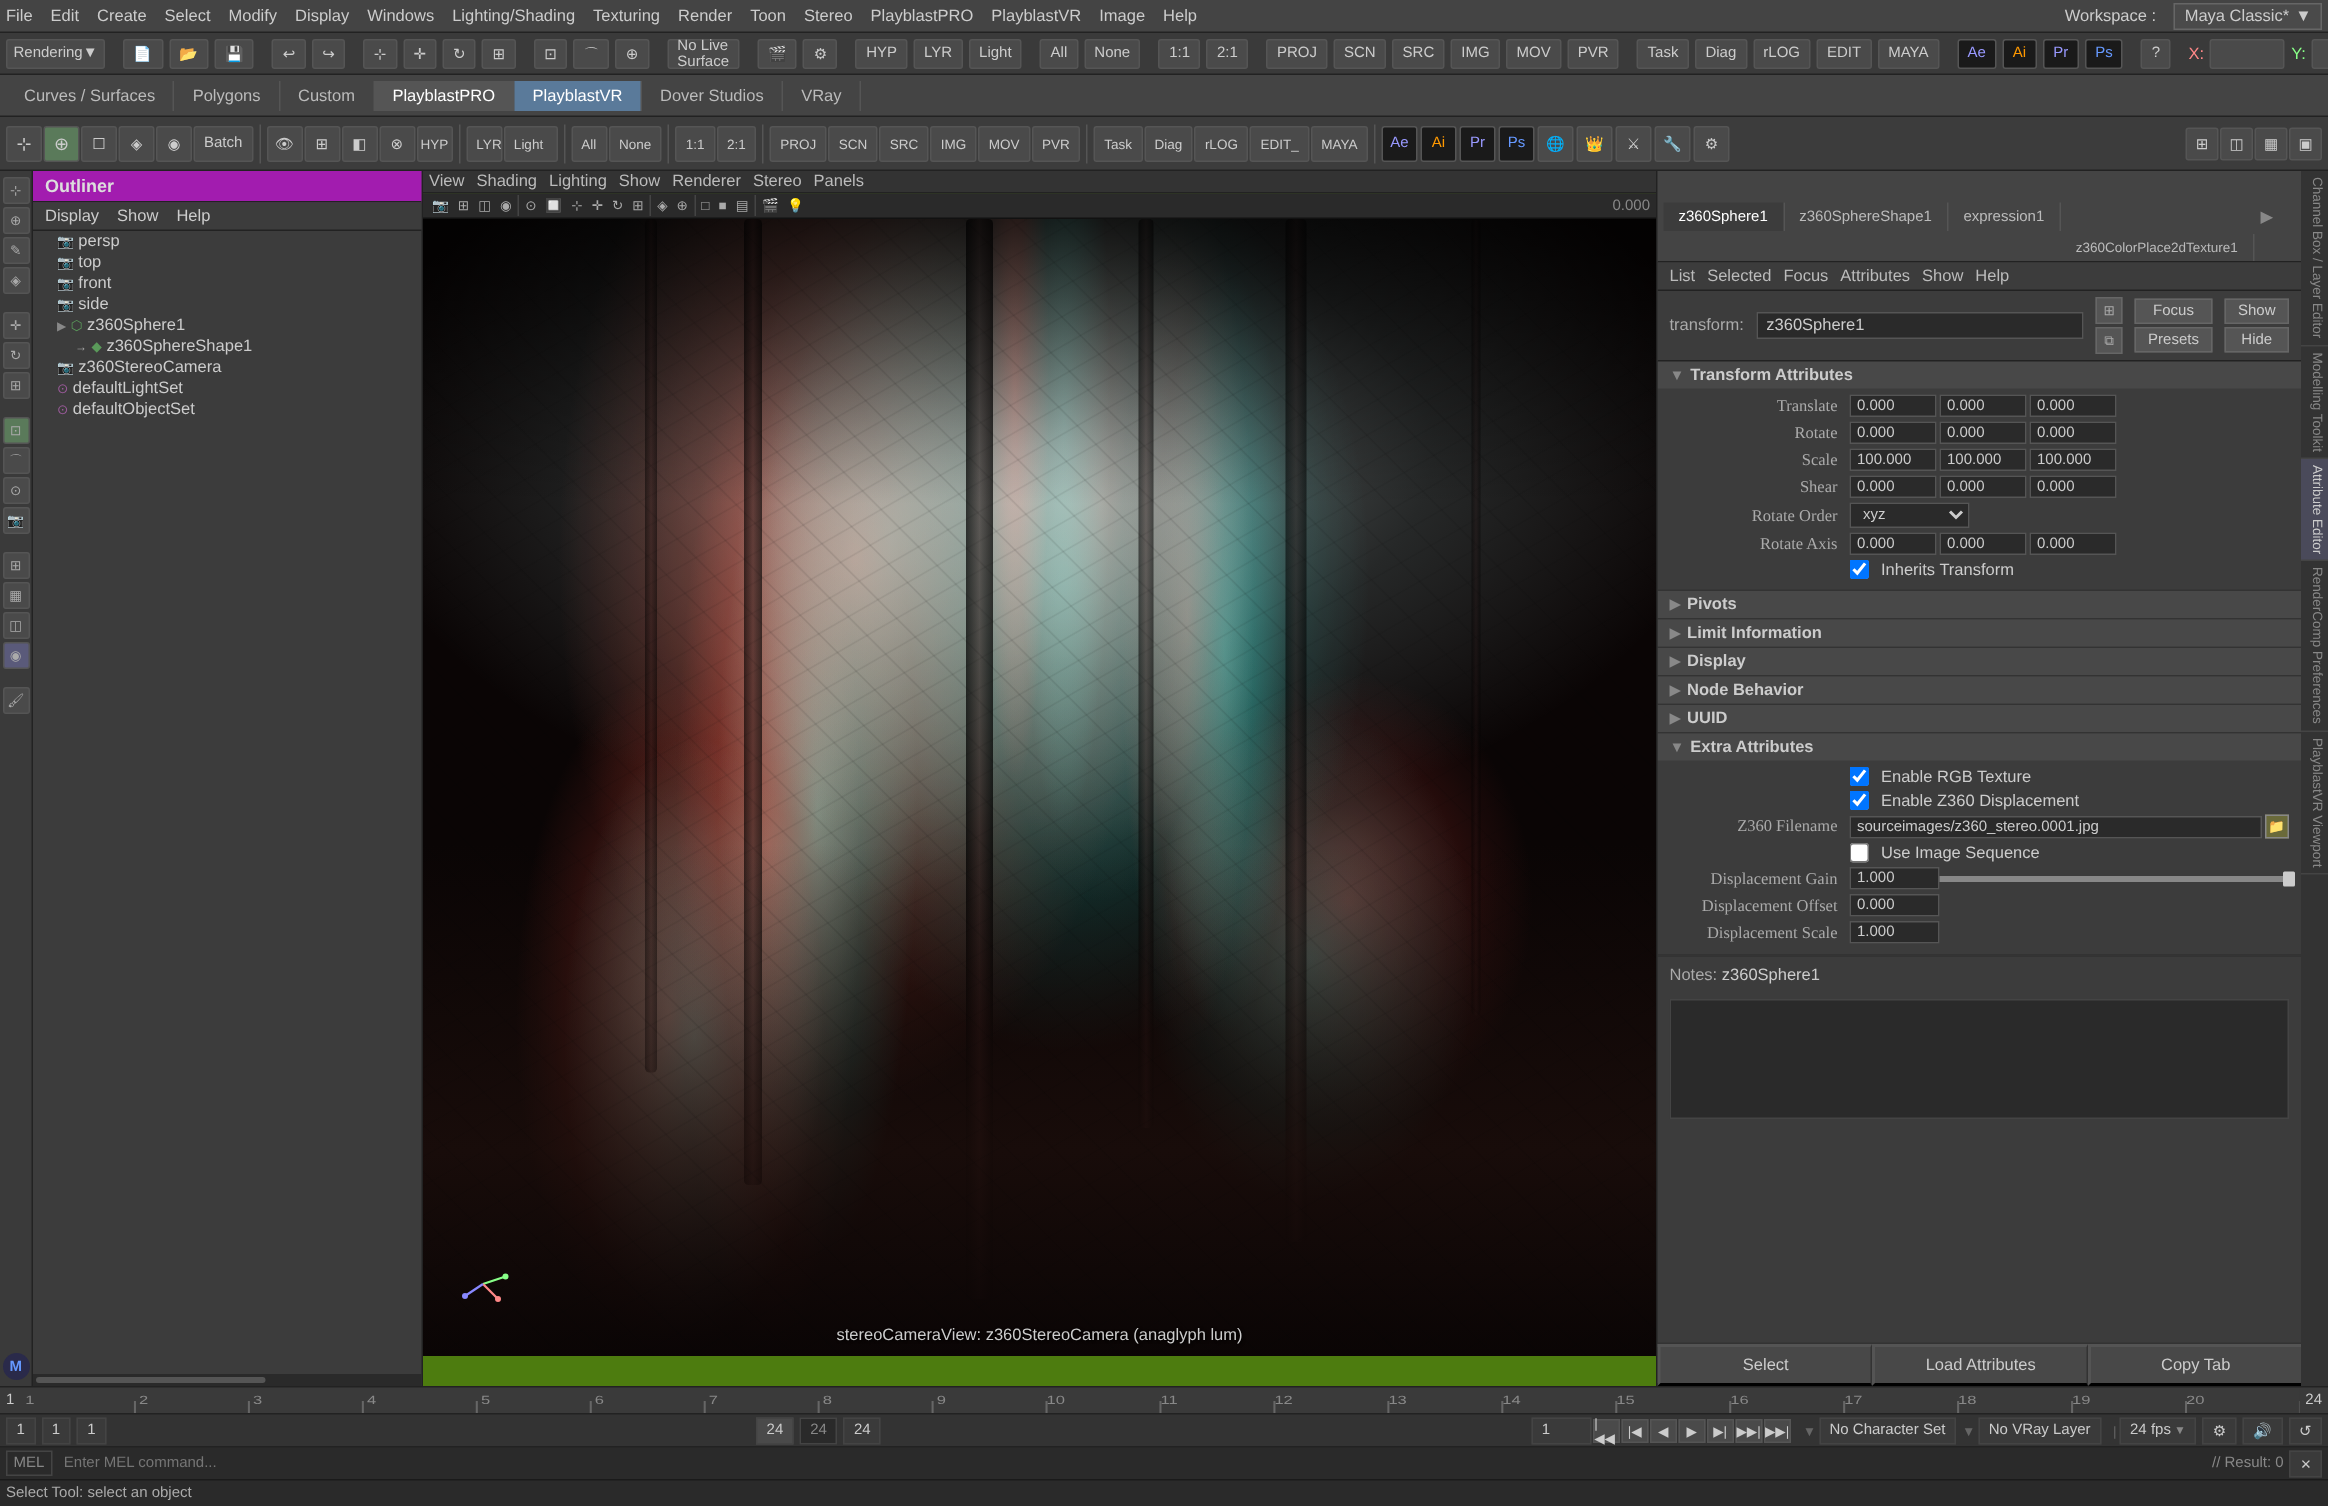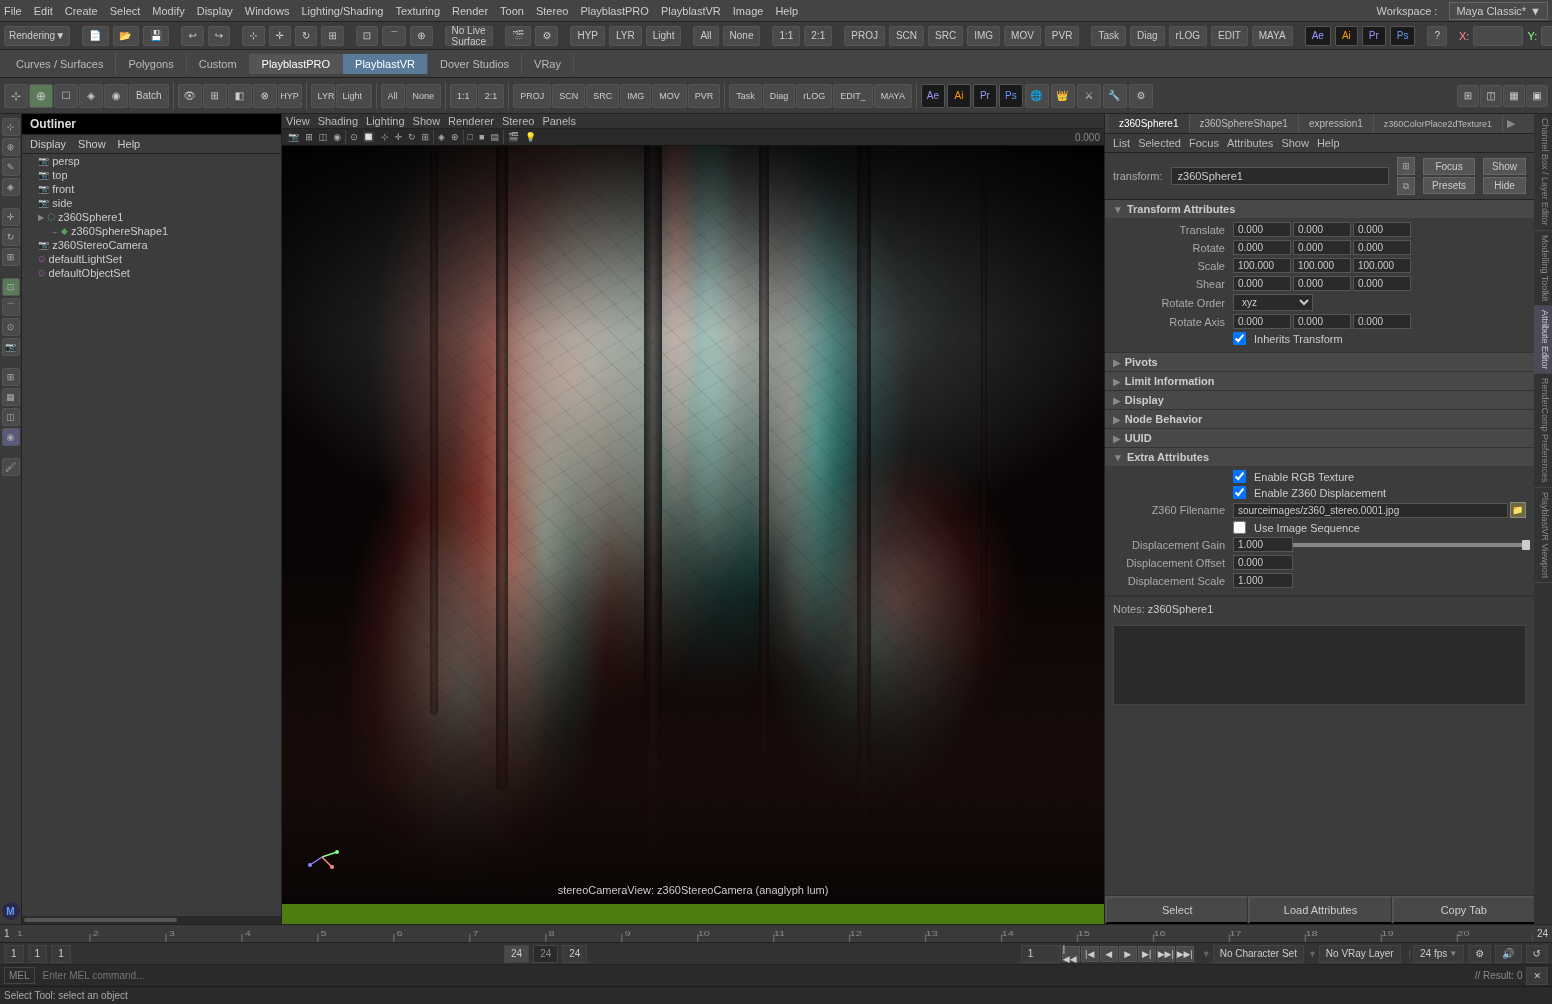--- a/index.html
+++ b/index.html
@@ -16,21 +16,21 @@
     .toolbar-dropdown { display: flex; align-items: center; background: #4a4a4a; border: 1px solid #555; border-radius: 2px; padding: 2px 4px; cursor: pointer; height: 20px; font-size: 10px; }
     
     
     #tabs-row { display: flex; align-items: center; background: #444; height: 28px; padding: 0 4px; gap: 0; border-bottom: 1px solid #222; }
     .tab-item { padding: 4px 12px; color: #bbb; cursor: pointer; font-size: 11px; border-right: 1px solid #555; }
     .tab-item:hover, .tab-item.active { background: #555; color: #fff; }
     .left-icon { width: 18px; height: 18px; background: #4a4a4a; border: 1px solid #555; border-radius: 2px; display: flex; align-items: center; justify-content: center; cursor: pointer; font-size: 9px; color: #aaa; }
     
     
     #outliner { width: 260px; background: #3c3c3c; border-right: 1px solid #222; display: flex; flex-direction: column; }
-    #outliner-title { background: #000000; padding: 3px 8px; font-size: 12px; font-weight: bold; color: #ddd; border-bottom: 1px solid #222; }
+    #outliner-title { background: #a21caf; padding: 3px 8px; font-size: 12px; font-weight: bold; color: #ddd; border-bottom: 1px solid #222; }
     #outliner-menu { display: flex; gap: 12px; padding: 3px 8px; background: #3c3c3c; border-bottom: 1px solid #222; font-size: 11px; }
     #outliner-menu span { cursor: pointer; color: #ccc; }
     #outliner-search { padding: 3px 6px; background: #3c3c3c; border-bottom: 1px solid #222; }
     #outliner-search input { width: 100%; background: #2a2a2a; border: 1px solid #555; color: #ccc; padding: 2px 4px; font-size: 11px; }
     .outliner-item { display: flex; align-items: center; padding: 1px 4px; cursor: pointer; gap: 3px; }
     .outliner-item-indent1 { padding-left: 16px; }
     .outliner-item-indent2 { padding-left: 28px; }
     .outliner-icon { font-size: 9px; color: #888; }
     .outliner-label { color: #ccc; font-size: 11px; }
     
@@ -54,21 +54,21 @@
     .transform-name { background: #2a2a2a; border: 1px solid #555; color: #ccc; padding: 2px 8px; font-size: 11px; flex: 1; }
     .icon-btn-sm { width: 18px; height: 18px; background: #555; border: 1px solid #666; color: #aaa; display: flex; align-items: center; justify-content: center; cursor: pointer; font-size: 9px; }
     
     
     .attr-section { border-bottom: 1px solid #333; }
     .attr-section-header { display: flex; align-items: center; background: #484848; padding: 3px 8px; cursor: pointer; gap: 4px; }
     .section-arrow { color: #888; font-size: 10px; }
     .section-title { color: #ccc; font-size: 11px; font-weight: bold; }
     .attr-section-body { padding: 4px 8px; }
     .attr-row { display: flex; align-items: center; margin-bottom: 3px; }
-    .attr-label { width: 120px; text-align: right; color: #aaa; font-size: 11px; padding-right: 8px; flex-shrink: 0; }
+    .attr-label { width: 120px; text-align: right; color: #aaa; font-size: 11px; padding-right: 8px; flex-shrink: 0; font-family: Liberation Serif, serif; }
     .attr-value { background: #2a2a2a; border: 1px solid #555; color: #ccc; padding: 1px 4px; font-size: 10px; width: 60px; }
     .attr-value-wide { background: #2a2a2a; border: 1px solid #555; color: #ccc; padding: 1px 4px; font-size: 10px; flex: 1; }
     .attr-dropdown { background: #2a2a2a; border: 1px solid #555; color: #ccc; padding: 1px 4px; font-size: 10px; width: 80px; }
     .attr-checkbox { margin-right: 4px; }
     .checkbox-row { display: flex; align-items: center; gap: 4px; margin-bottom: 3px; padding-left: 120px; }
     .slider-container { flex: 1; display: flex; align-items: center; gap: 4px; }
     .slider-track { flex: 1; height: 4px; background: #555; position: relative; }
     .slider-fill { height: 100%; background: #888; }
     .slider-handle { width: 8px; height: 10px; background: #ccc; position: absolute; top: -3px; border-radius: 1px; }
     
@@ -485,21 +485,21 @@
       </div>
     </div>
   </div>
 
   <div id="attr-editor">
 
     <div id="attr-tabs">
       <div class="attr-tab active">z360Sphere1</div>
       <div class="attr-tab">z360SphereShape1</div>
       <div class="attr-tab">expression1</div>
-      <div class="attr-tab" style="font-size:9px;">z360ColorPlace2dTexture1</div>
+      <div class="attr-tab" style="font-size:9px;margin-top:42px;">z360ColorPlace2dTexture1</div>
       <div class="attr-tab-arrow">▶</div>
     </div>
 
     <div id="attr-nav">
       <span class="attr-nav-item">List</span>
       <span class="attr-nav-item">Selected</span>
       <span class="attr-nav-item">Focus</span>
       <span class="attr-nav-item">Attributes</span>
       <span class="attr-nav-item">Show</span>
       <span class="attr-nav-item">Help</span>

